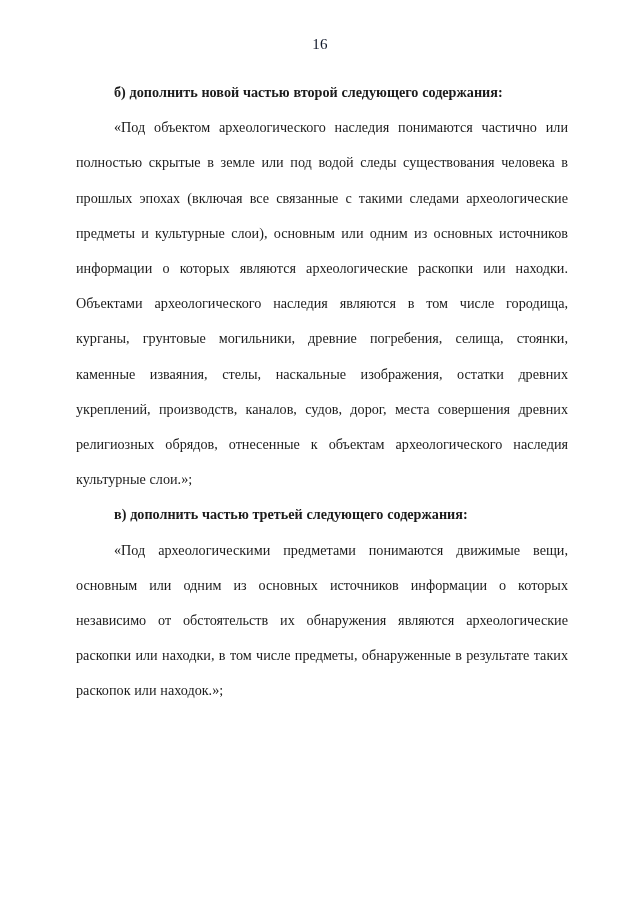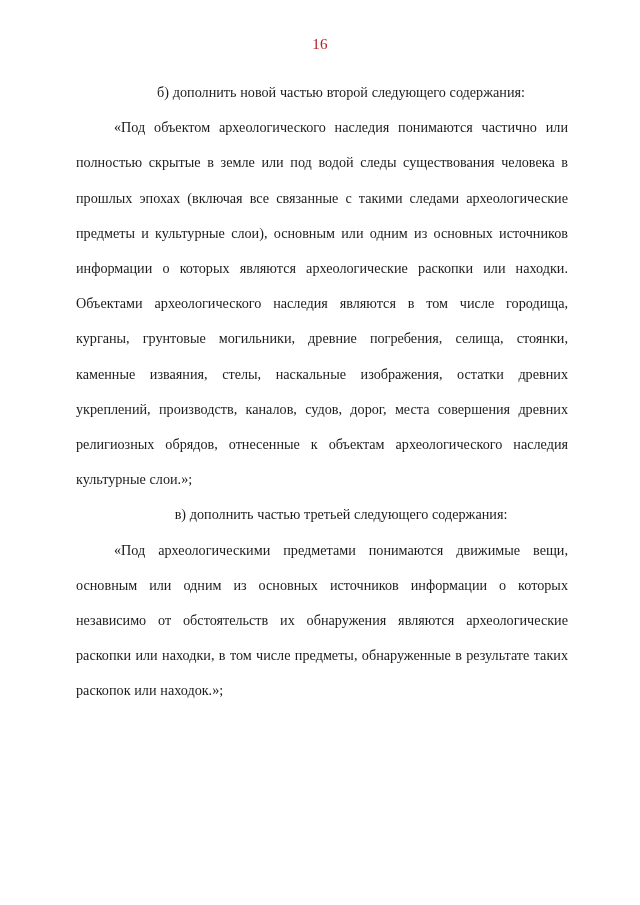--- a/index.html
+++ b/index.html
@@ -18,39 +18,40 @@
     position: relative;
     width: 640px;
     height: 905px;
     background: #ffffff;
     box-sizing: border-box;
     padding: 0;
   }
   .page-number {
     text-align: center;
     font-size: 15px;
-    color: #b91c1c;
+    color: #0f172a;
     margin-top: 36px;
     margin-bottom: 22px;
     letter-spacing: 0.3px;
   }
   .content {
     margin: 0 72px 0 76px;
   }
   p.para {
     margin: 0 0 0 0;
     font-size: 14.2px;
     line-height: 35.2px;
     text-align: justify;
     text-indent: 38px;
     color: #1b1b1b;
     word-spacing: 0.2px;
   }
   p.para.last-left {
-    text-align: center;
+    text-align: left;
+    font-weight: bold;
   }
 </style>
 </head>
 <body>
 
 <div class="page">
 
   <div class="page-number">16</div>
 
   <div class="content">

